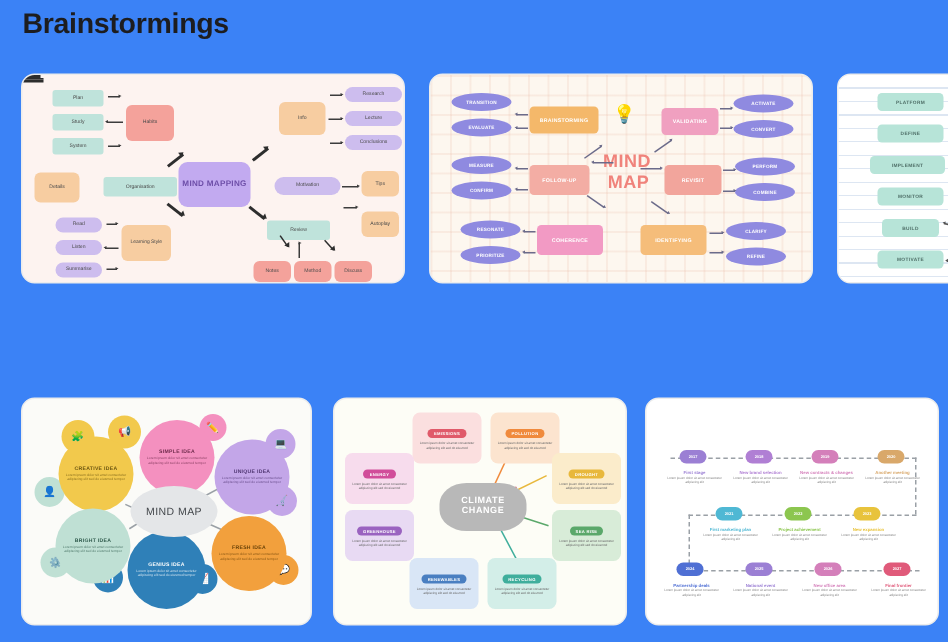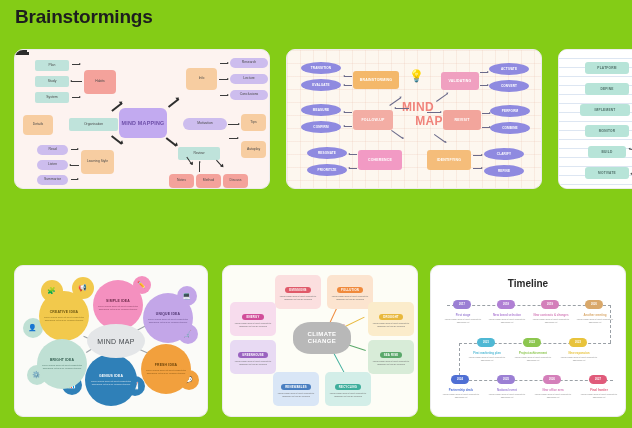--- a/index.html
+++ b/index.html
@@ -2,21 +2,21 @@
 <html><head>
 <meta charset="utf-8">
 <style>
   * { box-sizing: border-box; margin: 0; padding: 0; }
   html, body {
     width: 632px; height: 428px;
     background: #ffffff;
     font-family: "Liberation Sans", sans-serif;
     overflow: hidden;
   }
-  .page { position: relative; width: 632px; height: 428px; background: #84cc16; }
+  .page { position: relative; width: 632px; height: 428px; background: #3b82f6; }
 
   .section-title {
     font-size: 19px;
     font-weight: bold;
     color: #1d1d1f;
     letter-spacing: -0.2px;
   }
   #title-brainstormings { position: absolute; left: 15px; top: 6px; }
   #title-graphiques     { position: absolute; left: 15px; top: 232px; }
 
@@ -227,21 +227,21 @@
 
       <div class="r-node rn-orange" style="left:66px;top:21px;width:46px;height:18px;">BRAINSTORMING</div>
       <div class="r-node rn-pink" style="left:154px;top:22px;width:38px;height:18px;">VALIDATING</div>
       <div class="r-node rn-salmon" style="left:66px;top:60px;width:40px;height:20px;">FOLLOW-UP</div>
       <div class="r-node rn-coral" style="left:156px;top:60px;width:38px;height:20px;">REVISIT</div>
       <div class="r-node rn-magenta" style="left:71px;top:100px;width:44px;height:20px;">COHERENCE</div>
       <div class="r-node rn-amber" style="left:140px;top:100px;width:44px;height:20px;">IDENTIFYING</div>
 
       <div class="bulb" style="left:122px;top:20px;">💡</div>
       <div class="ctr2" style="left:105px;top:52px;width:52px;">MIND</div>
-      <div class="ctr2" style="left:116px;top:66px;width:52px;">MAP</div>
+      <div class="ctr2" style="left:106px;top:66px;width:52px;">MAP</div>
 
       <div class="a2 rev" style="left:57px;top:26px;width:8px;"></div>
       <div class="a2 rev" style="left:57px;top:35px;width:8px;"></div>
       <div class="a2 rev" style="left:57px;top:62px;width:8px;"></div>
       <div class="a2 rev" style="left:57px;top:76px;width:8px;"></div>
       <div class="a2 rev" style="left:62px;top:104px;width:8px;"></div>
       <div class="a2 rev" style="left:62px;top:118px;width:8px;"></div>
       <div class="a2" style="left:193px;top:22px;width:8px;"></div>
       <div class="a2" style="left:193px;top:35px;width:8px;"></div>
       <div class="a2" style="left:195px;top:63px;width:8px;"></div>
@@ -370,21 +370,20 @@
 
       <div class="cloud" style="left:70px;top:56px;width:58px;height:32px;flex-direction:column;">
         <span>CLIMATE</span>
         <span>CHANGE</span>
       </div>
     </div>
   </div>
 
   <div class="card" id="card-timeline">
     <div class="inner">
-      <div class="tl-title" style="top:12px;">Timeline</div>
 
       <div class="tl-line" style="left:16px;top:39px;width:164px;"></div>
       <div class="tl-vline" style="left:179px;top:39px;height:38px;"></div>
       <div class="tl-line" style="left:28px;top:77px;width:152px;"></div>
       <div class="tl-vline" style="left:28px;top:77px;height:38px;"></div>
       <div class="tl-line" style="left:28px;top:114px;width:154px;"></div>
 
       <div class="pill" style="left:22px;top:34px;width:18px;height:9px;background:#9b7fd4;">2017</div>
       <div class="tl-item" style="left:10px;top:47px;">
         <div class="th" style="color:#9b7fd4;">First stage</div>

